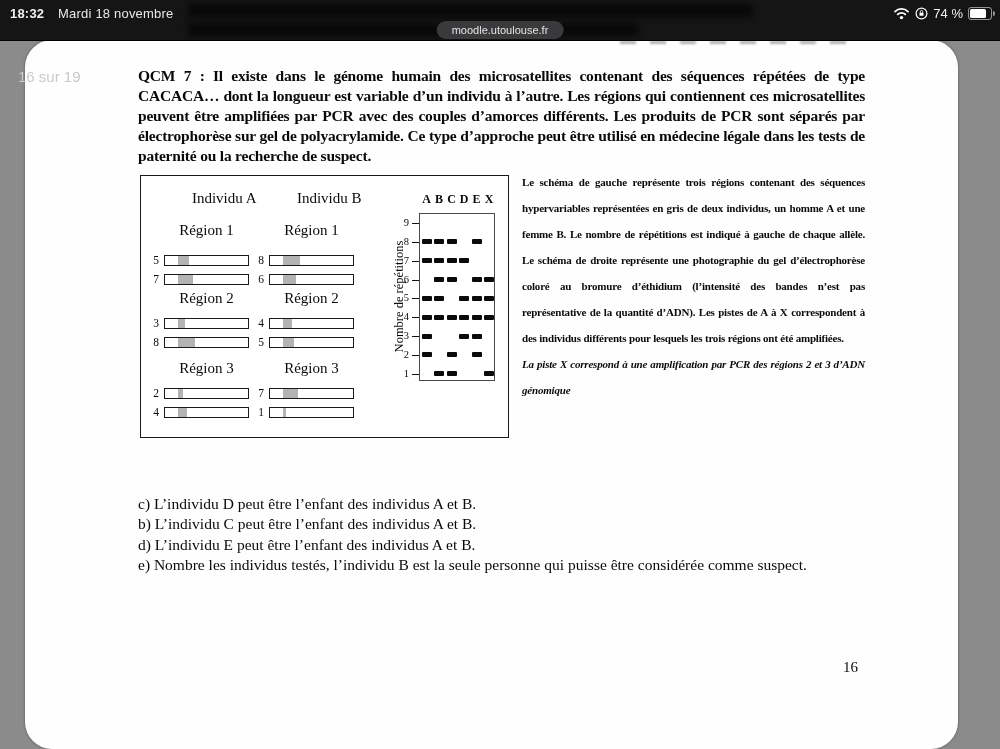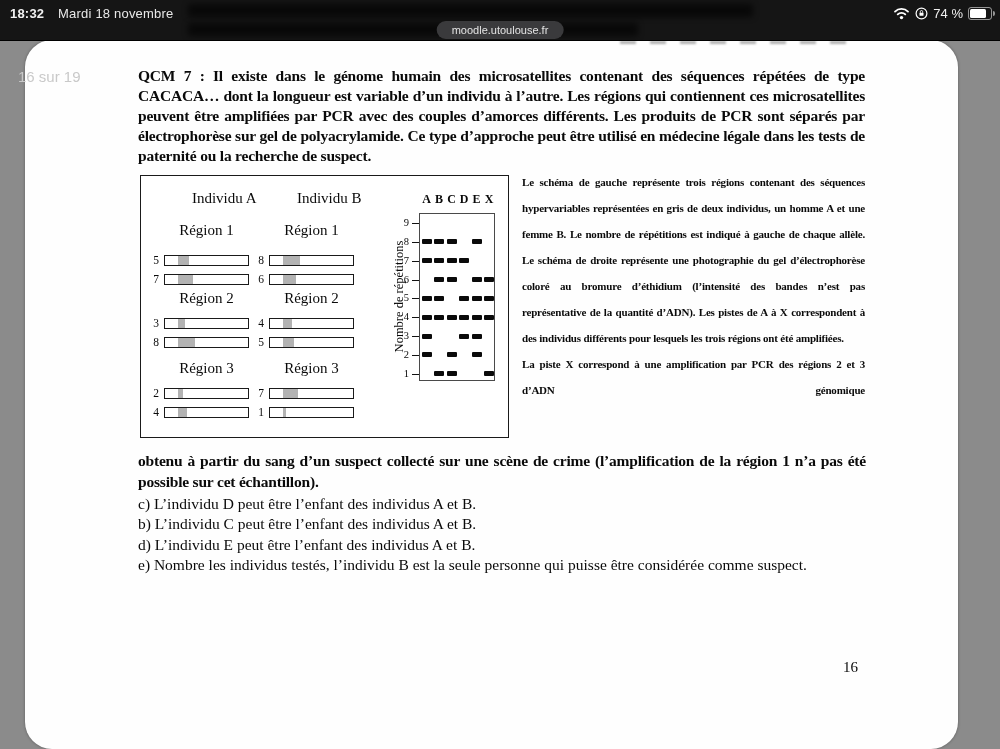--- a/index.html
+++ b/index.html
@@ -25,21 +25,21 @@
   .page{position:absolute;left:25px;top:0;width:933px;height:709px;background:#fefefe;box-shadow:0 0 3px rgba(0,0,0,.35);}
   .page-indicator{position:absolute;left:18px;top:28px;font-size:15px;font-weight:500;color:#c9c9c9;z-index:6;}
   .fold-artifact{position:absolute;left:595px;top:1px;width:238px;height:3px;filter:blur(1px);opacity:.5;
      background:repeating-linear-gradient(90deg,rgba(30,30,30,.7) 0 16px,transparent 16px 30px);}
 
   
   .doc{font-family:"Liberation Serif","DejaVu Serif",serif;color:#0a0a0a;border-radius:27px;}
   .intro{position:absolute;left:113px;top:26px;width:727px;margin:0;font-size:15.5px;line-height:20px;font-weight:700;text-align:justify;letter-spacing:-.2px;}
   .rightcol{position:absolute;left:497px;top:129px;width:343px;}
   .rightcol p{margin:0;font-size:11px;line-height:26px;font-weight:700;text-align:justify;letter-spacing:-.2px;}
-  .rightcol p.fill{text-align-last:justify;}
+  .rightcol p.fill{text-align-last:justify;font-style:italic;}
   .cont{position:absolute;left:113px;top:411px;width:728px;margin:0;font-size:15.5px;line-height:20.5px;font-weight:700;text-align:justify;letter-spacing:-.2px;}
   .options{position:absolute;left:113px;top:454px;width:728px;}
   .options p{margin:0;font-size:15.5px;line-height:20.3px;font-weight:400;}
   .options p.just{text-align:justify;}
   .pagenum{position:absolute;left:818px;top:619px;font-size:15px;}
 
   
   #figure{position:absolute;left:115px;top:135px;width:369px;height:263px;border:1.5px solid #1a1a1a;box-sizing:border-box;background:#fff;font-family:"Liberation Serif","DejaVu Serif",serif;}
   #figure div{position:absolute;}
   .fh{font-size:15px;text-align:right;line-height:15px;}
@@ -209,21 +209,20 @@
           <div class="gb" style="left: 343px; top: 119.9px; width: 10px; height: 5px;"></div>
           <div class="gb" style="left: 343px; top: 138.75px; width: 10px; height: 5px;"></div>
           <div class="gb" style="left: 343px; top: 195.3px; width: 10px; height: 5px;"></div>
         </div>
 
       <div class="rightcol" id="rightcol">
           <p>Le schéma de gauche représente trois régions contenant des séquences hypervariables représentées en gris de deux individus, un homme A et une femme B. Le nombre de répétitions est indiqué à gauche de chaque allèle. Le schéma de droite représente une photographie du gel d’électrophorèse coloré au bromure d’éthidium (l’intensité des bandes n’est pas représentative de la quantité d’ADN). Les pistes de A à X correspondent à des individus différents pour lesquels les trois régions ont été amplifiées.</p>
           <p class="fill">La piste X correspond à une amplification par PCR des régions 2 et 3 d’ADN génomique</p>
         </div>
 
-      <p class="cont">obtenu à partir du sang d’un suspect collecté sur une scène de crime (l’amplification de la région 1 n’a pas été possible sur cet échantillon).</p>
 
       <div class="options" id="options">
           <p>c) L’individu D peut être l’enfant des individus A et B.</p>
           <p>b) L’individu C peut être l’enfant des individus A et B.</p>
           <p>d) L’individu E peut être l’enfant des individus A et B.</p>
           <p class="just">e) Nombre les individus testés, l’individu B est la seule personne qui puisse être considérée comme suspect.</p>
         </div>
 
       <div class="pagenum">16</div>
     </div>

